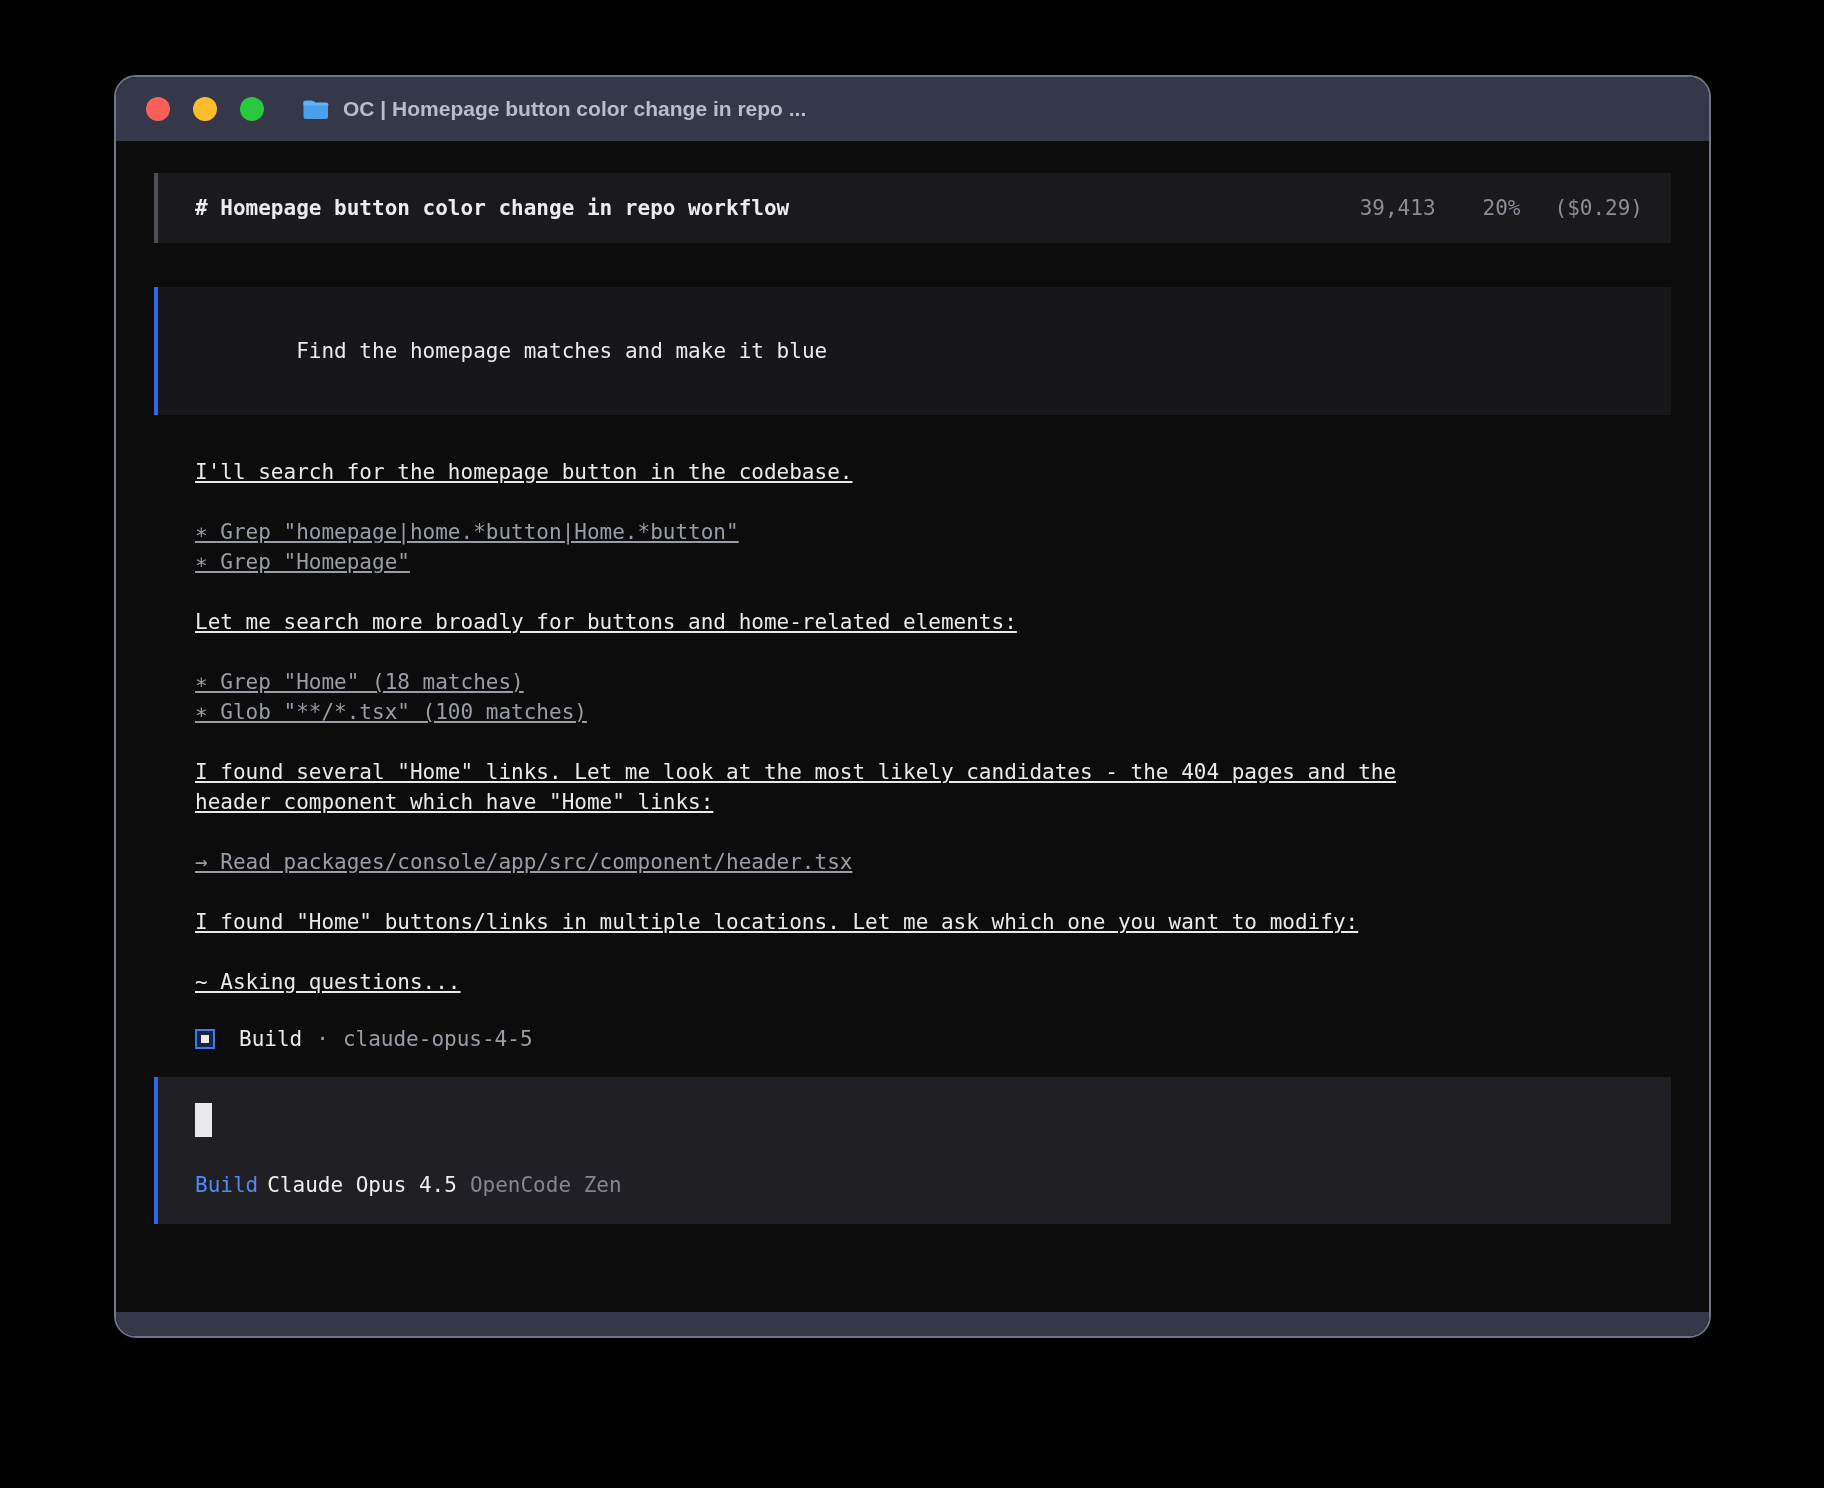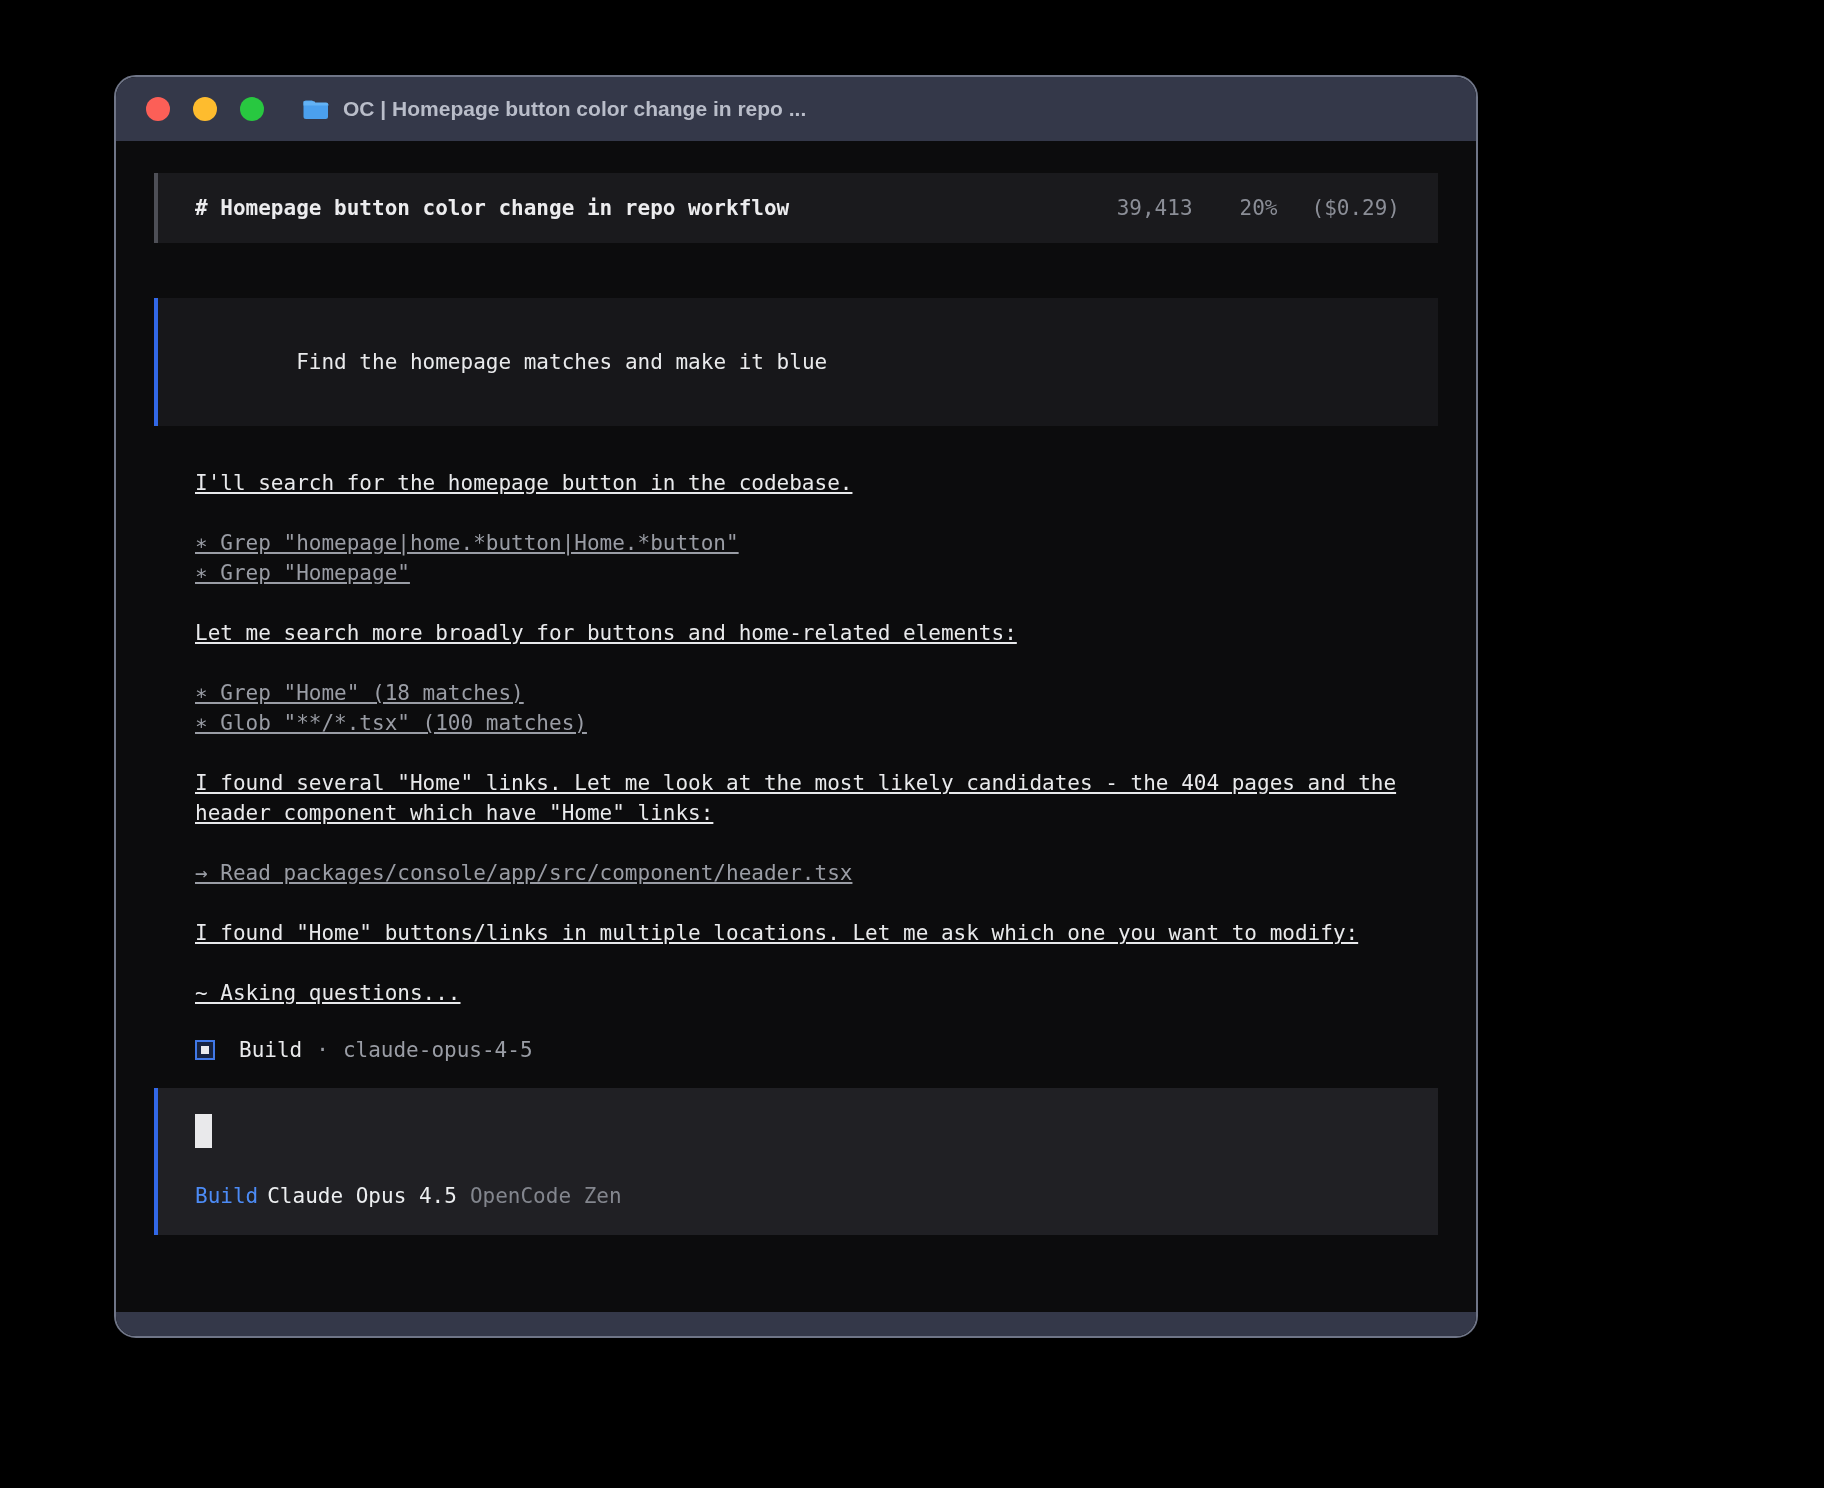--- a/index.html
+++ b/index.html
@@ -14,34 +14,34 @@
     --user-bg:#17171a;
     --input-bg:#202024;
     --white:#e9eaec;
     --gray:#9a9da5;
     --dim:#8d9099;
     --stats:#8b8e97;
   }
   body{ background:#000; }
   .stage{ position:relative; width:1824px; height:1488px; background:#000; overflow:hidden;
           font-family:"DejaVu Sans Mono", monospace; font-size:21px; }
-  .window{ position:absolute; left:114px; top:75px; width:1364px; height:1263px;
+  .window{ position:absolute; left:114px; top:75px; width:1597px; height:1263px;
            background:var(--content-bg); border:2px solid var(--win-border); border-radius:22px;
            overflow:hidden; display:flex; flex-direction:column; }
   
   .titlebar{ flex:none; height:64px; background:var(--chrome); display:flex; align-items:center; padding:0 30px; }
   .lights{ display:flex; gap:23px; }
   .light{ width:24px; height:24px; border-radius:50%; }
   .folder-wrap{ margin-left:38px; display:flex; align-items:center; }
   .wtitle{ margin-left:13px; font-family:"Liberation Sans", sans-serif; font-weight:700; font-size:21px; color:#b9bdc9; }
   
   .content{ flex:1; display:flex; flex-direction:column; padding:32px 38px 8px 38px; overflow:hidden; }
   .block{ border-left:4px solid #4e4f56; }
   .session-header{ background:var(--block-bg); display:flex; align-items:center; justify-content:space-between;
-                   padding:23px 38px 23px 37px; margin-bottom:55px; }
+                   padding:23px 28px 23px 37px; margin-bottom:44px; }
   .session-title{ font-weight:700; color:#ececee; white-space:pre; }
   .session-stats{ color:var(--stats); white-space:pre; display:flex;gap:21px; }
   .session-stats .tokens{ margin-right:26px; }
   .session-stats .ctx{ margin-right:13px; }
   .user-block{ background:var(--user-bg); border-left-color:var(--accent-blue);
                padding:28px 28px 28px 37px; margin-bottom:42px; color:var(--white); white-space:pre; }
   .transcript{ padding-left:41px; }
   .group{ margin-bottom:30px; }
   .line{ height:30px; line-height:30px; white-space:pre;text-decoration:underline; }
   .line.text{ color:var(--white); }

